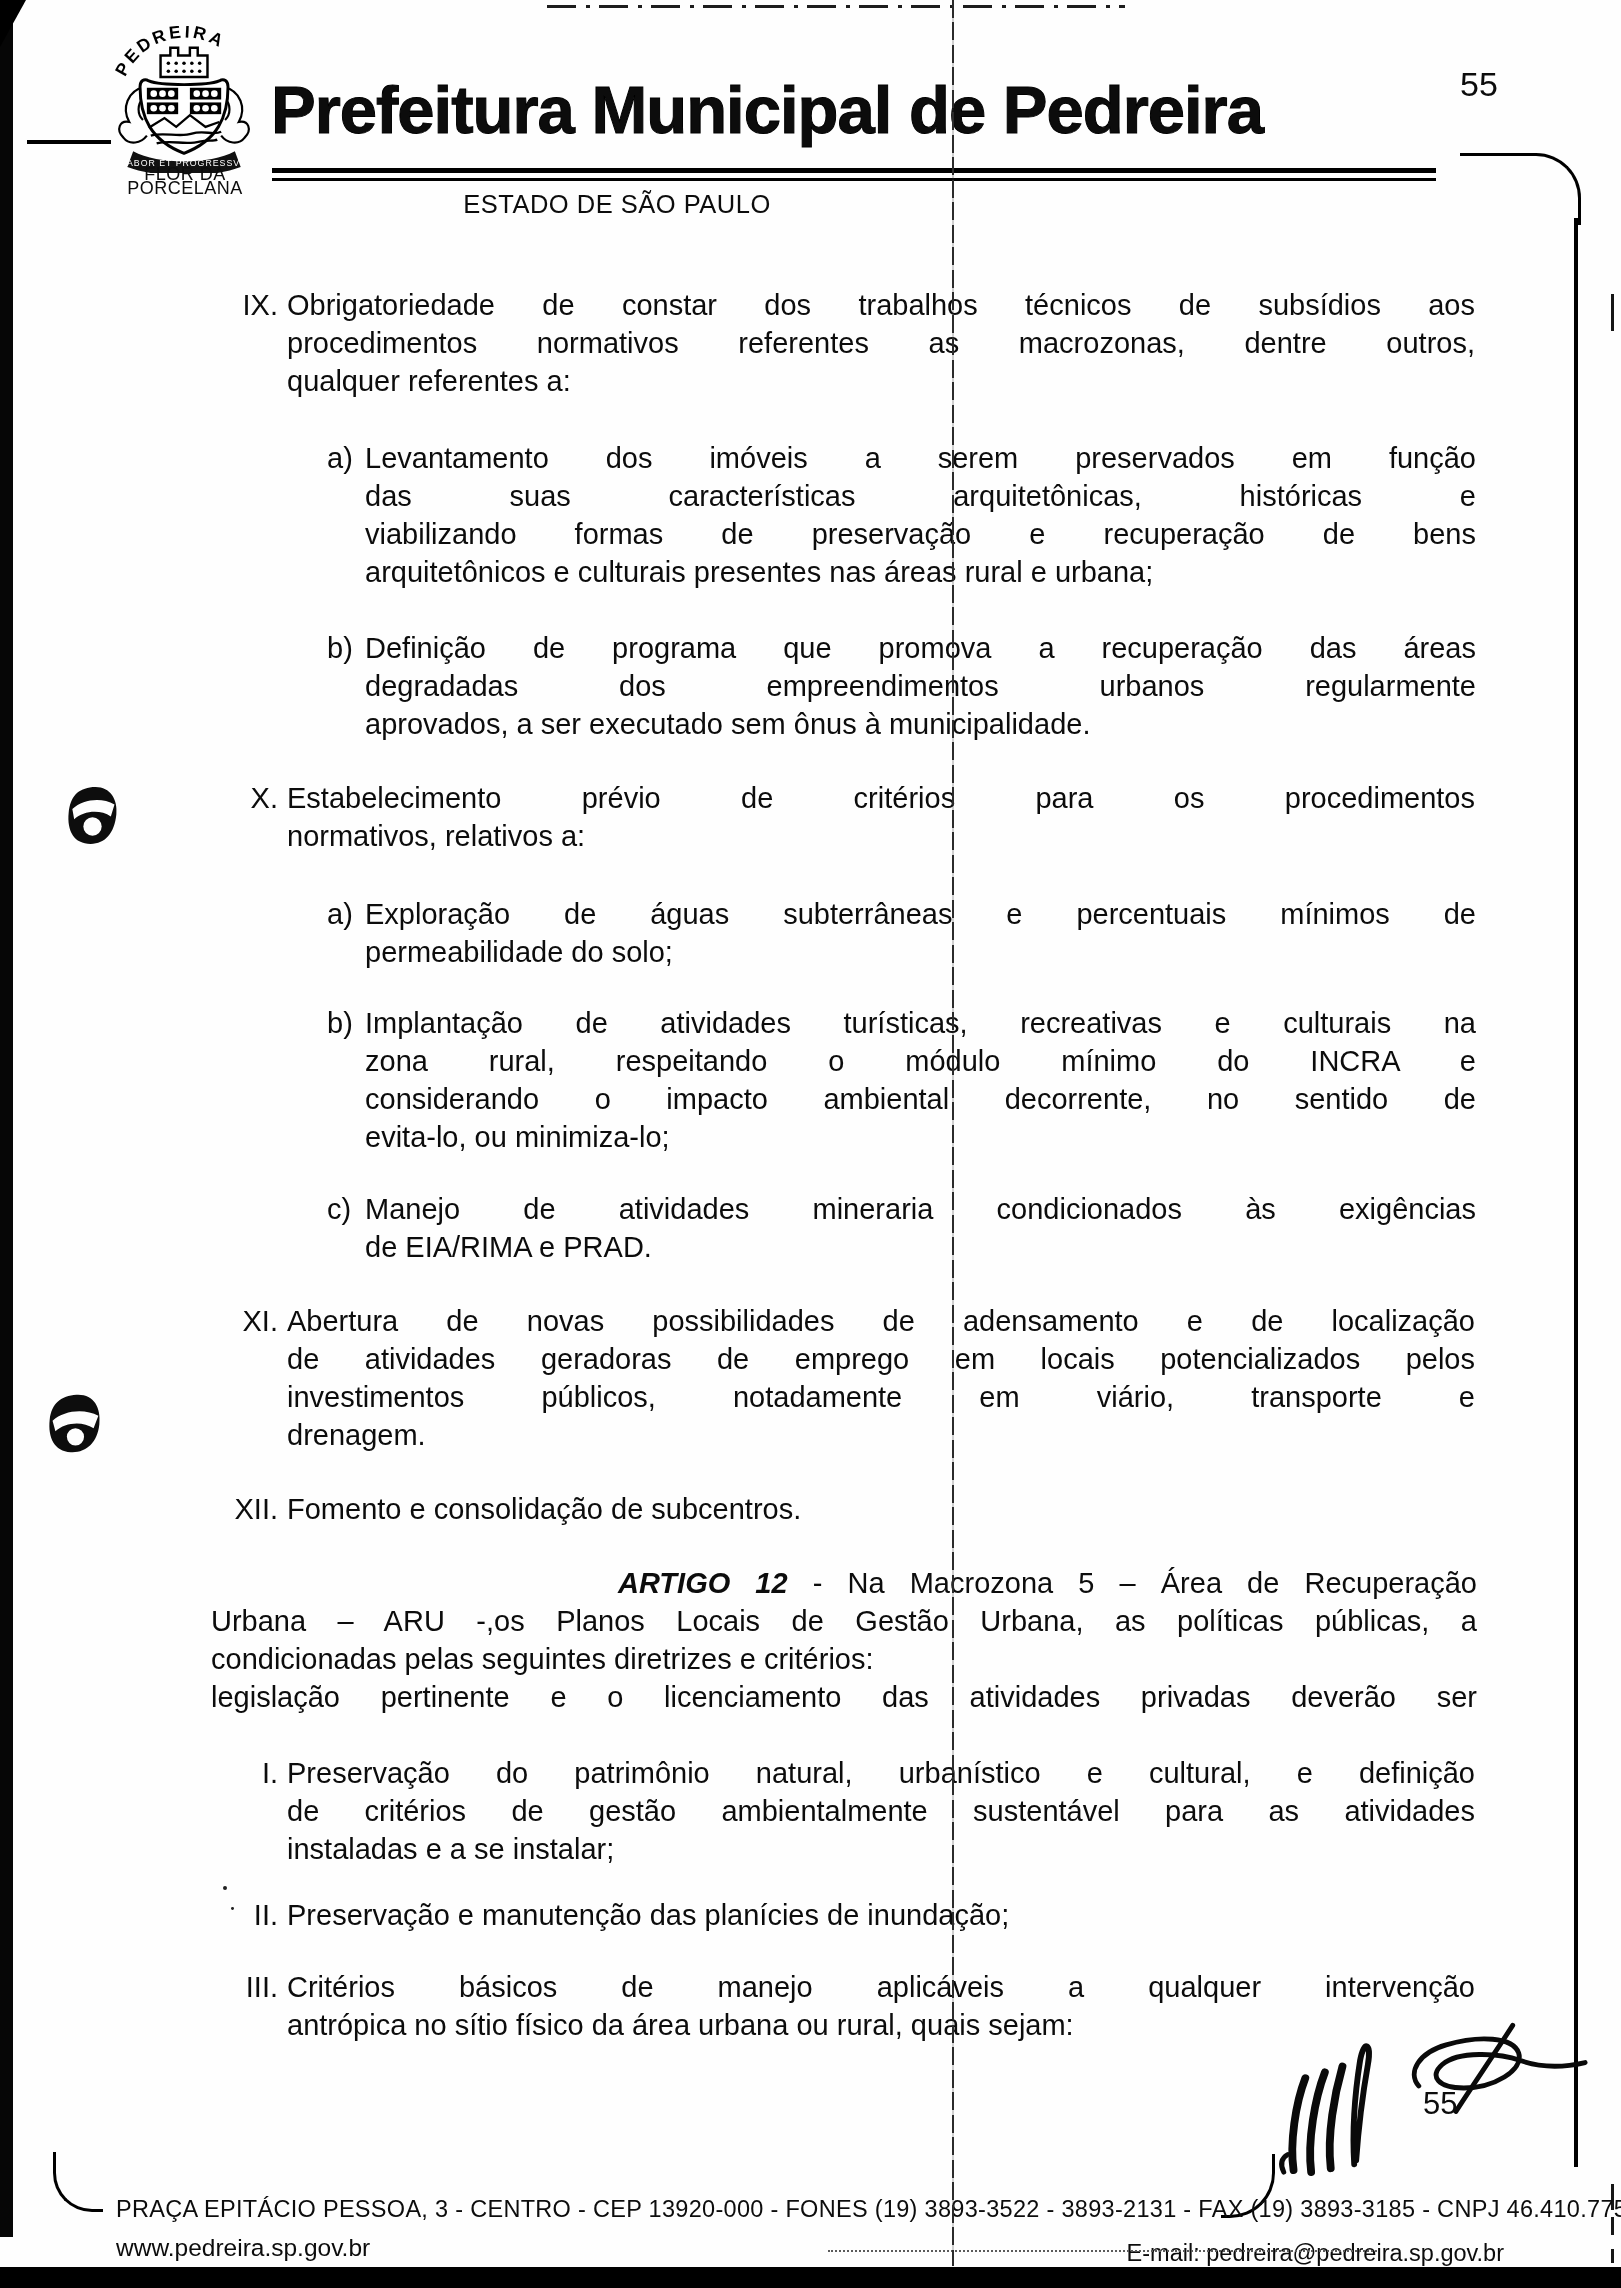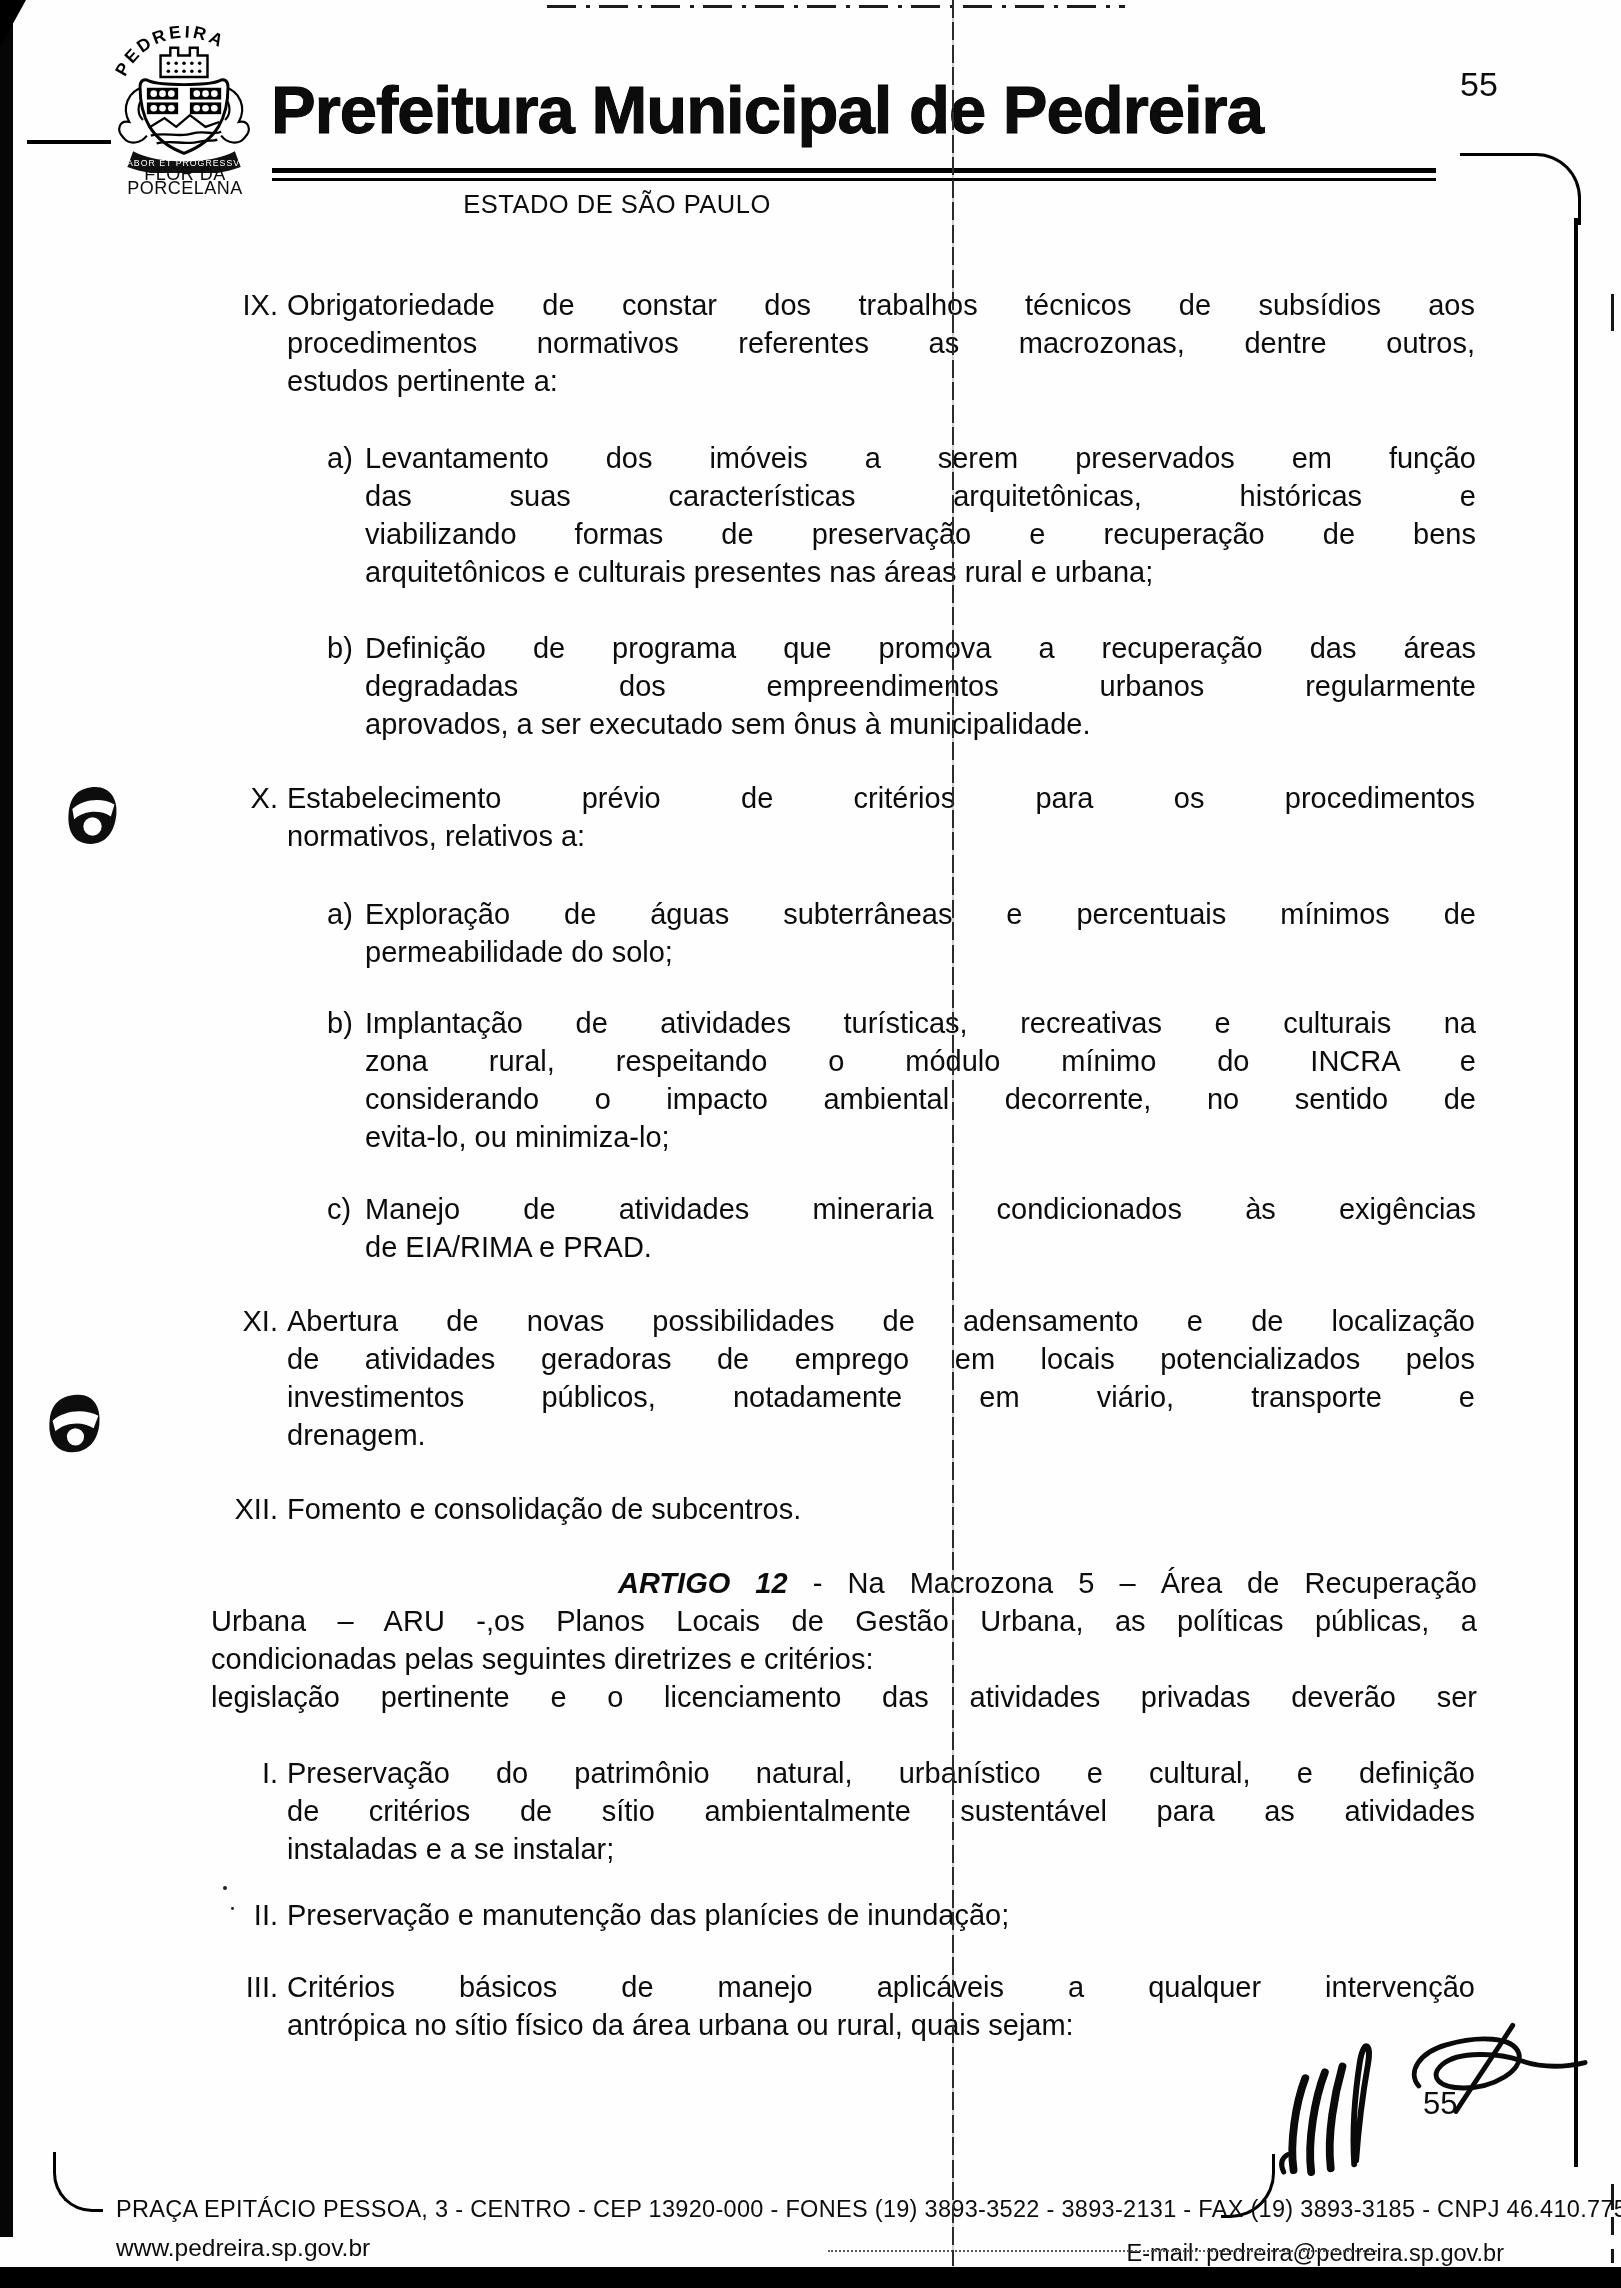--- a/index.html
+++ b/index.html
@@ -179,21 +179,21 @@
       <path fill="#fefefe" d="M7,30 C19,19 41,17 55,25 L50,38 C38,30 20,32 10,41 Z"></path>
       <circle fill="#fefefe" cx="31" cy="47" r="9"></circle>
     </svg>
   </div>
 
   <div class="item lvl1" style="top:286px">
     <span class="lbl">IX.</span>
     <div class="txt">
         <div class="line">Obrigatoriedade de constar dos trabalhos técnicos de subsídios aos</div>
         <div class="line">procedimentos normativos referentes as macrozonas, dentre outros,</div>
-        <div class="line last">estudos pertinente a:</div>
+        <div class="line last">qualquer referentes a:</div>
       </div>
   </div>
   <div class="item lvl2" style="top:439px">
     <span class="lbl">a)</span>
     <div class="txt">
         <div class="line">Levantamento dos imóveis a serem preservados em função</div>
         <div class="line">das suas características arquitetônicas, históricas e</div>
         <div class="line">viabilizando formas de preservação e recuperação de bens</div>
         <div class="line last">arquitetônicos e culturais presentes nas áreas rural e urbana;</div>
       </div>
@@ -258,21 +258,21 @@
         <div class="line">Urbana – ARU -,os Planos Locais de Gestão Urbana, as políticas públicas, a</div>
         <div class="line last">condicionadas pelas seguintes diretrizes e critérios:</div>
         <div class="line">legislação pertinente e o licenciamento das atividades privadas deverão ser</div>
       </div>
   </div>
 
   <div class="item lvl1" style="top:1754px">
     <span class="lbl">I.</span>
     <div class="txt">
         <div class="line">Preservação do patrimônio natural, urbanístico e cultural, e definição</div>
-        <div class="line">de critérios de sítio ambientalmente sustentável para as atividades</div>
+        <div class="line">de critérios de gestão ambientalmente sustentável para as atividades</div>
         <div class="line last">instaladas e a se instalar;</div>
       </div>
   </div>
   <div class="item lvl1" style="top:1896px">
     <span class="lbl">II.</span>
     <div class="txt">
         <div class="line last">Preservação e manutenção das planícies de inundação;</div>
       </div>
   </div>
   <div class="item lvl1" style="top:1968px">

